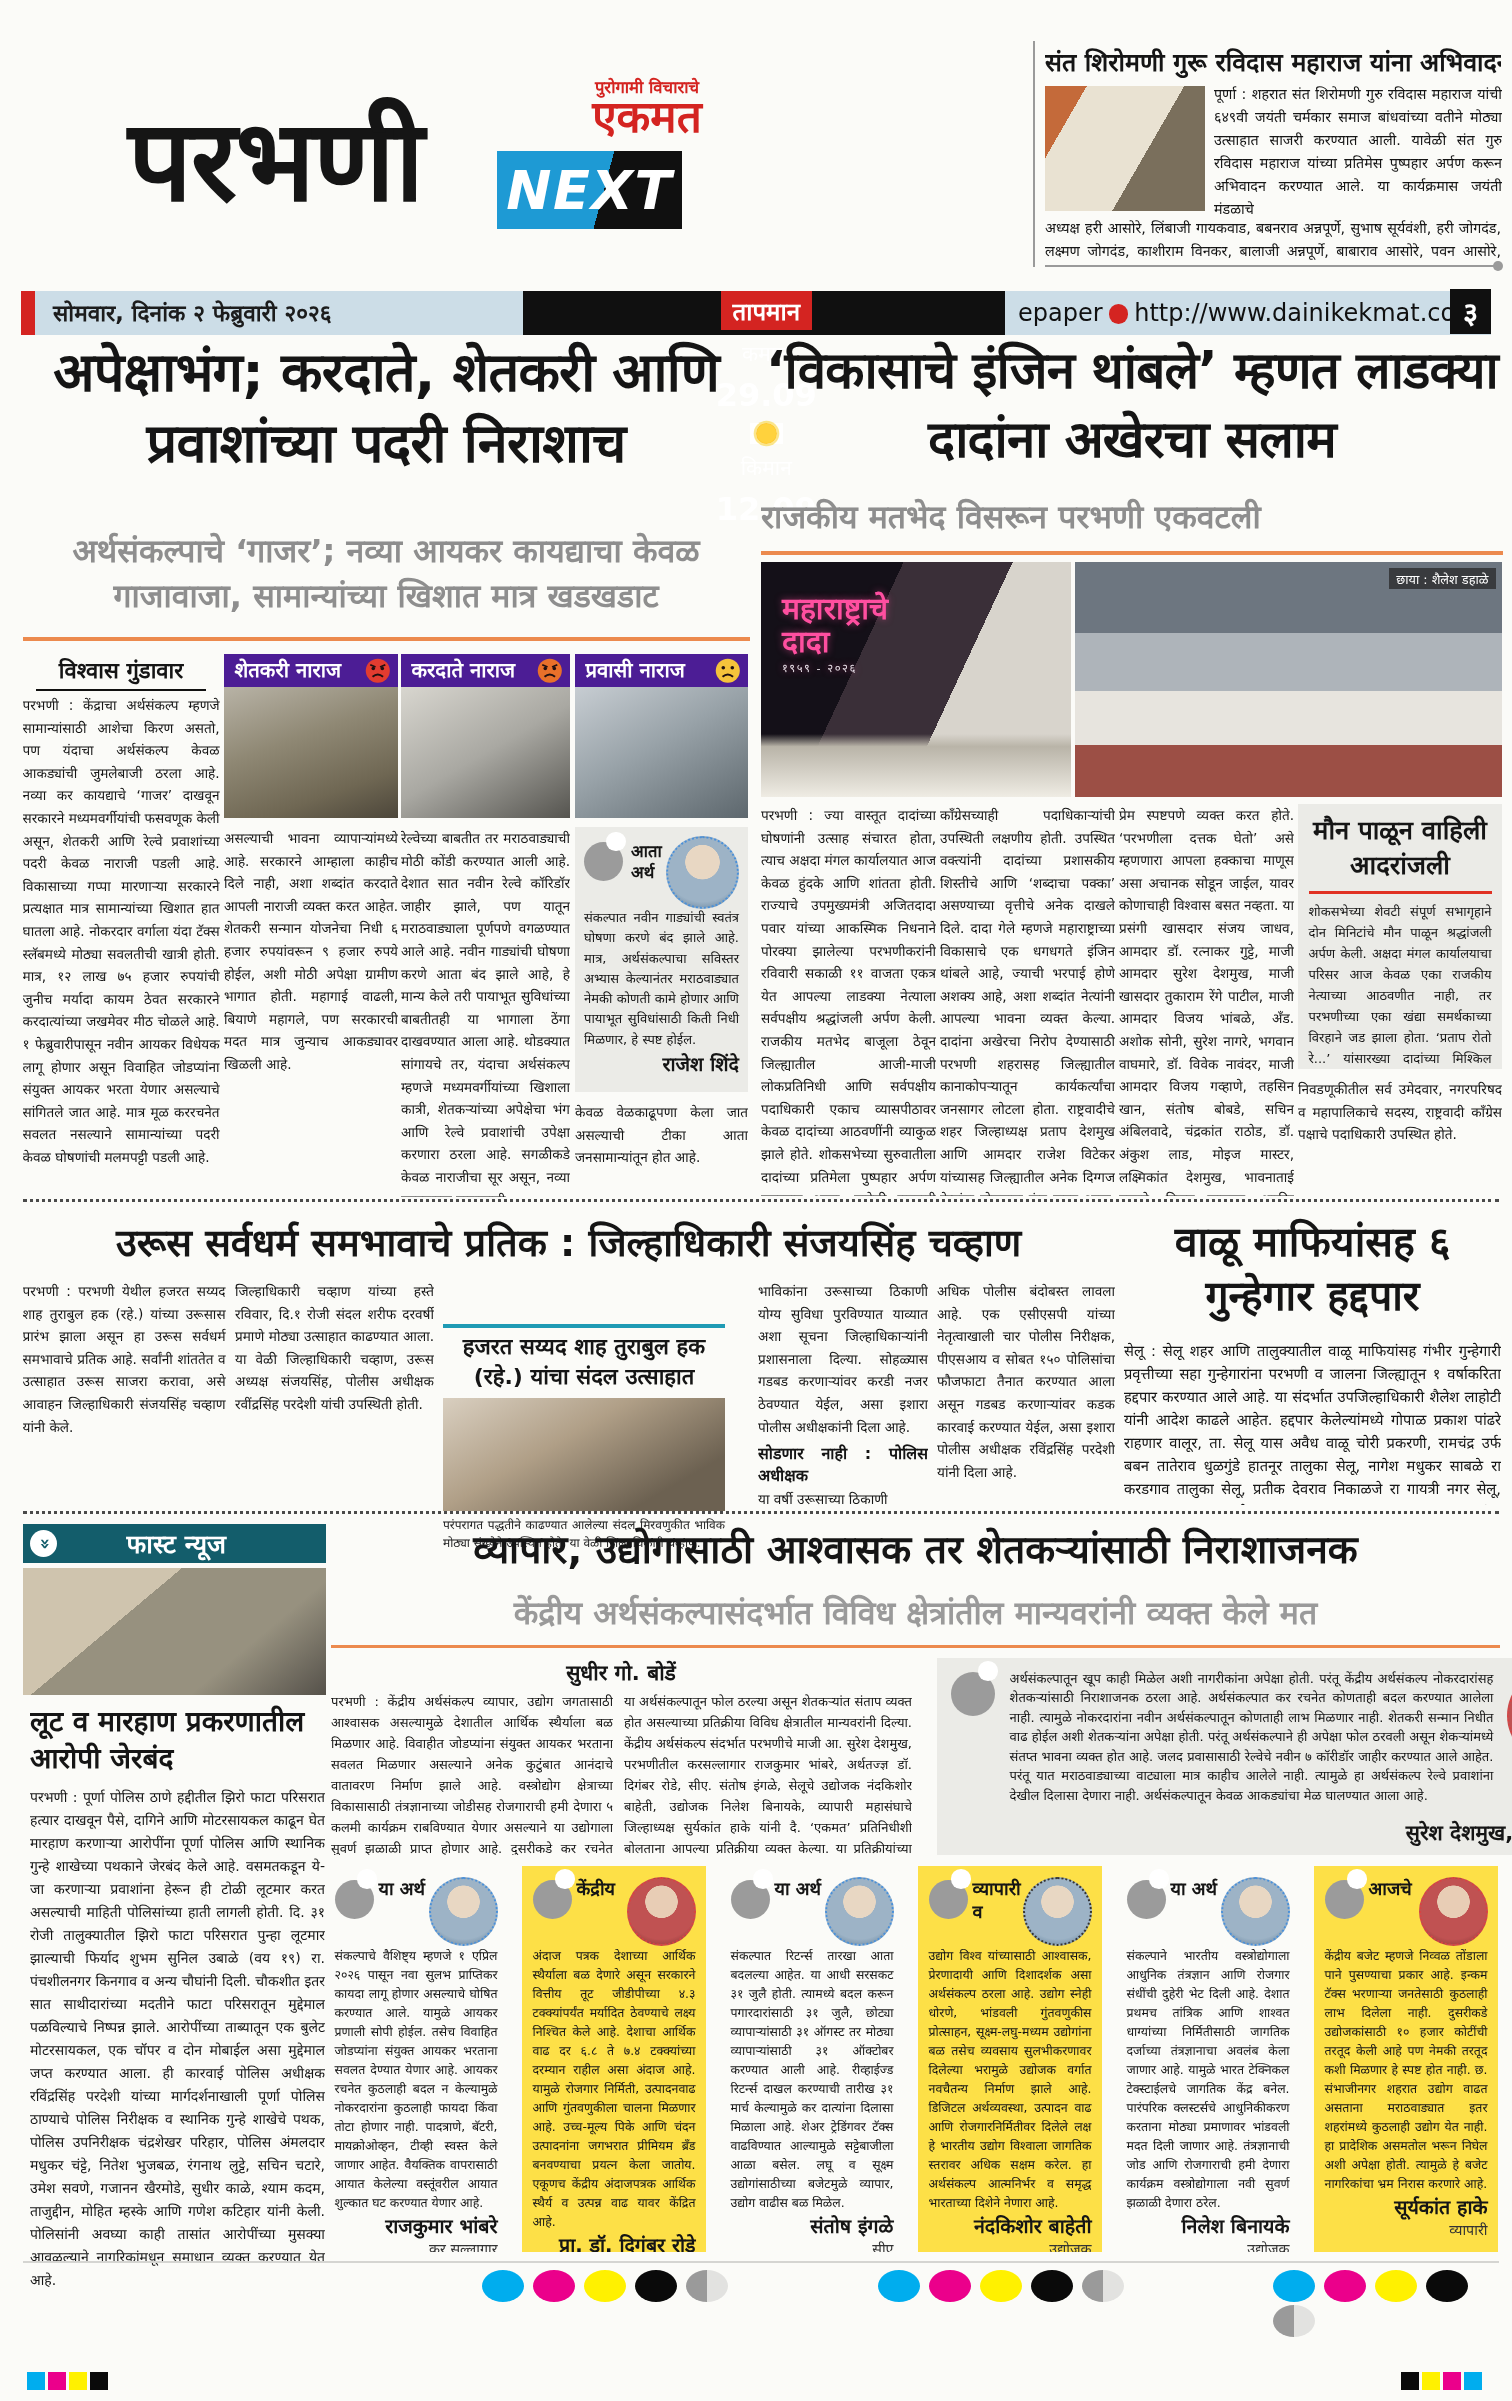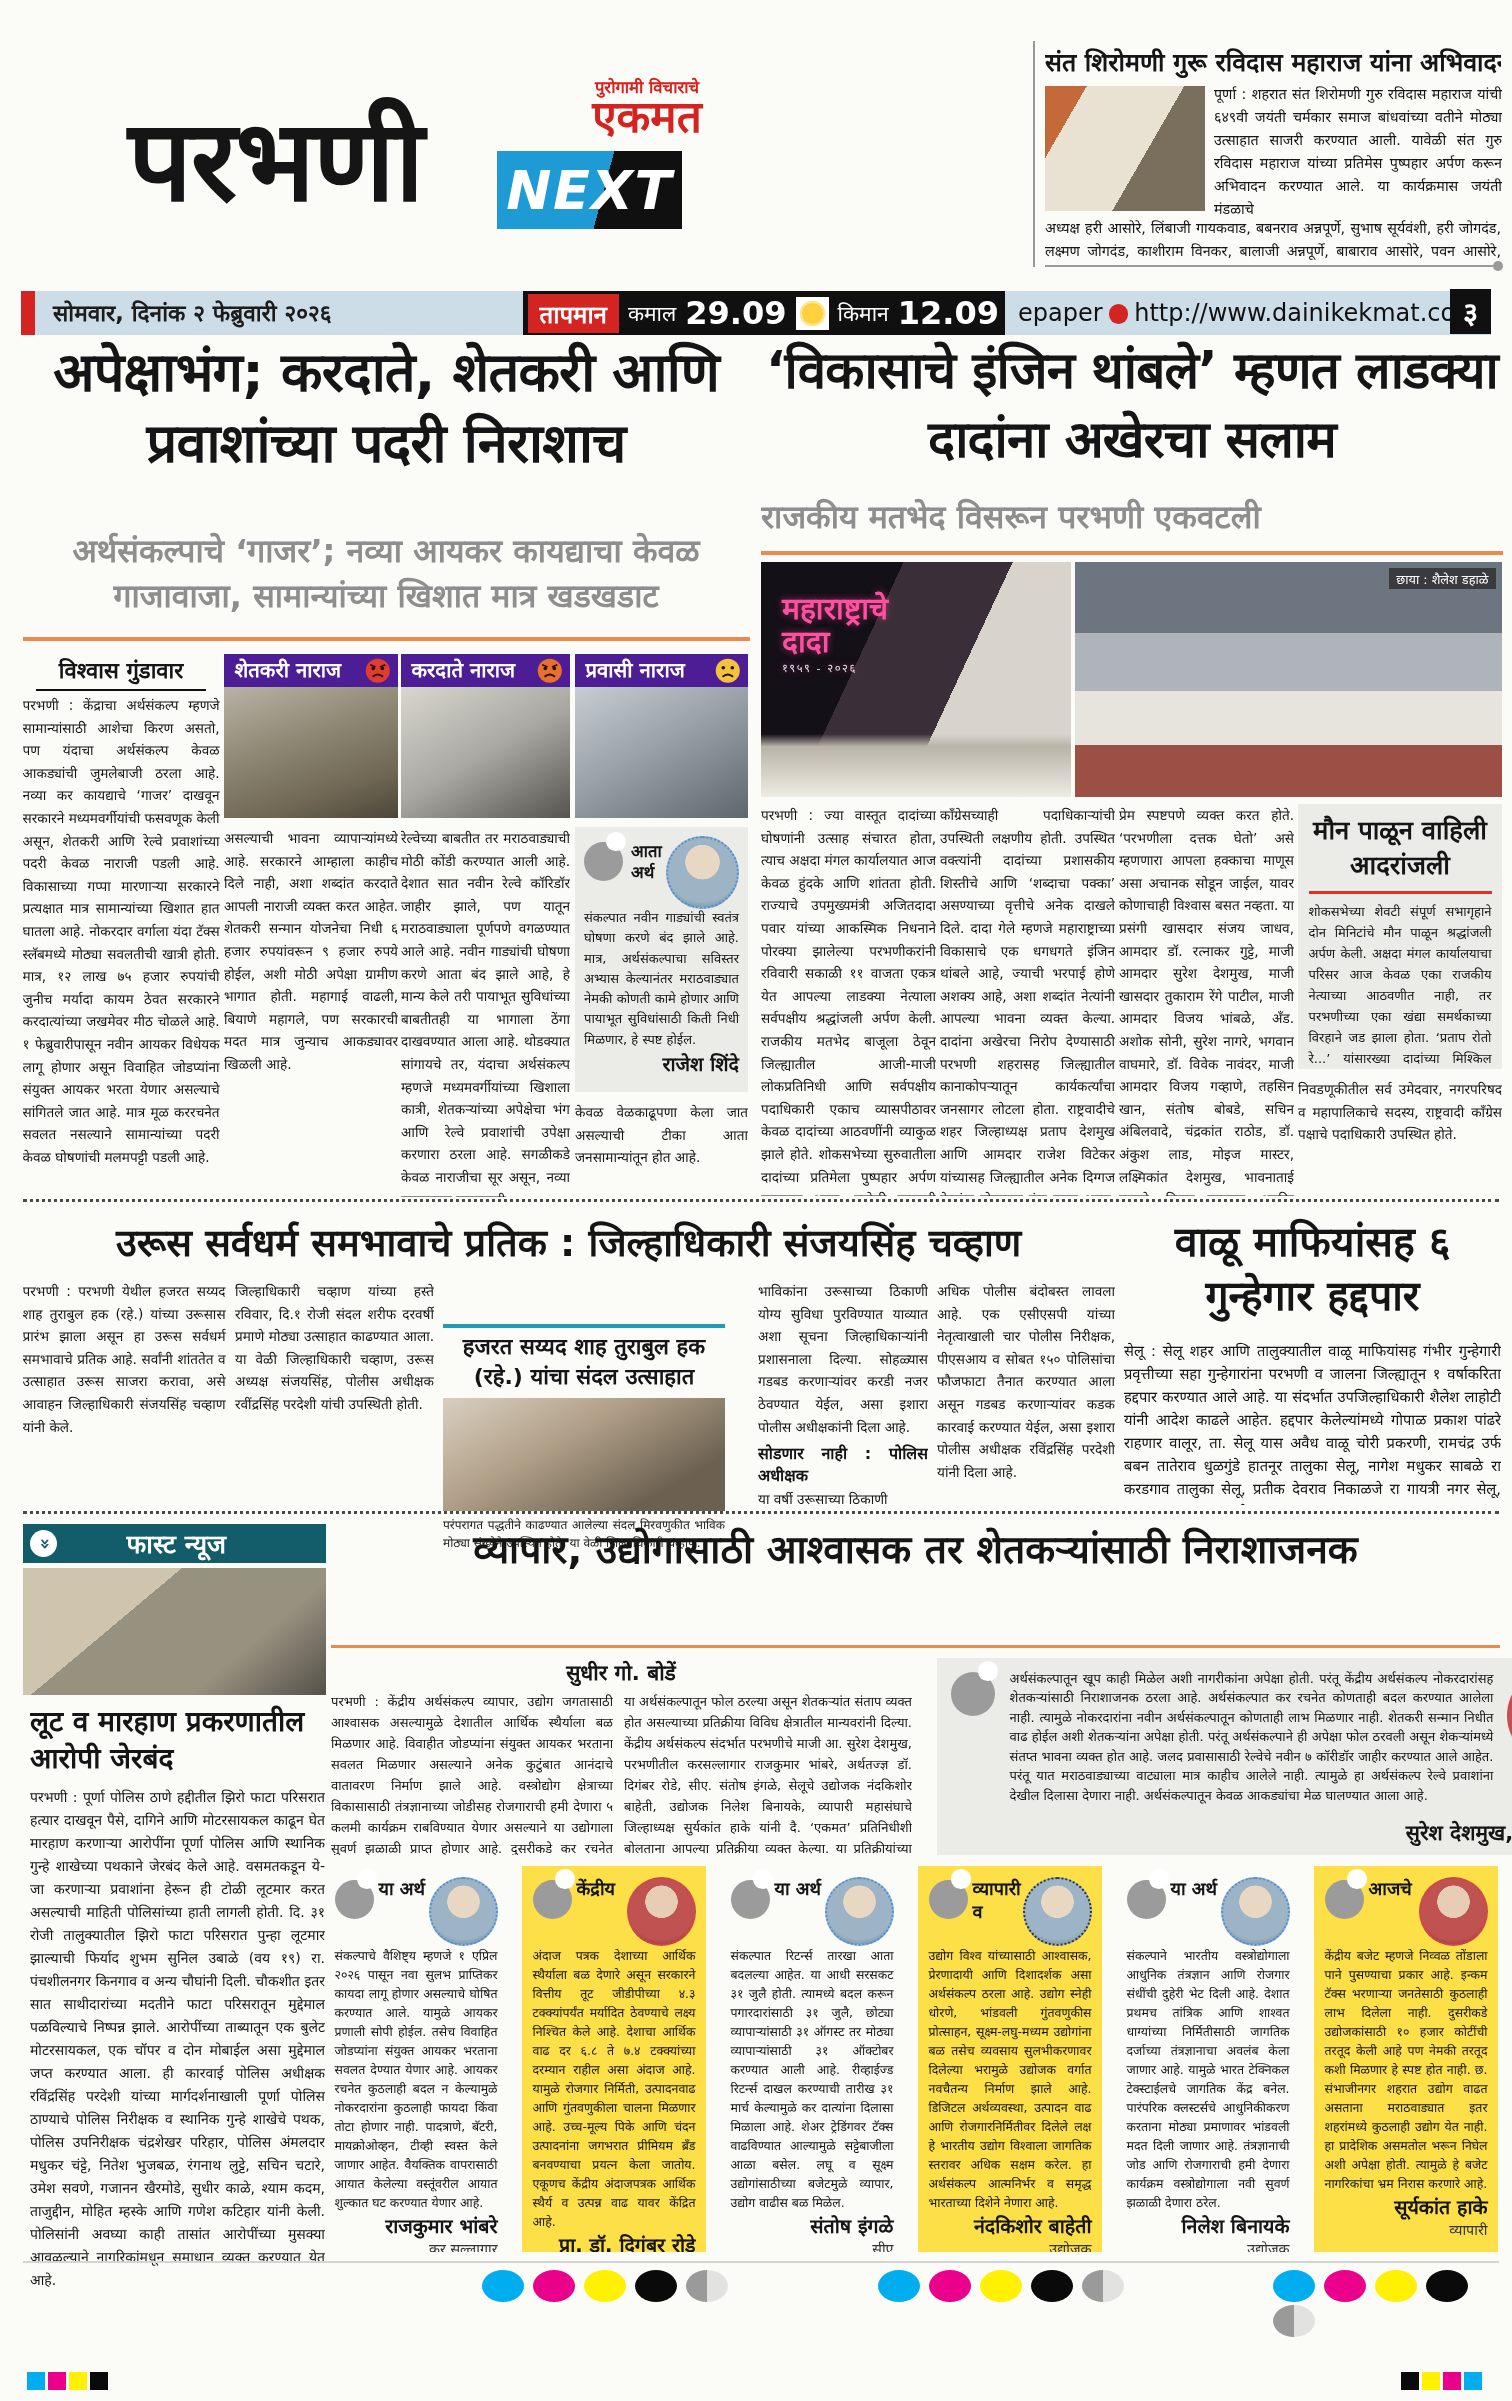--- a/index.html
+++ b/index.html
@@ -17,21 +17,21 @@
   .ekmat-tag{font-size:16.6px;font-weight:bold;color:#d42421;}
   .ekmat{font-size:44px;font-weight:900;color:#d42421;line-height:1;}
   .nextbox{width:185px;height:78px;background:linear-gradient(105deg,#1e9ad4 0 57%,#101010 57% 100%);
            display:flex;align-items:center;justify-content:center;}
   .nextbox span{color:#fff;font-weight:900;font-style:italic;font-size:54px;letter-spacing:1.5px;}
 
   
   .topbar{left:21px;top:291px;width:1470px;height:44px;background:#ccdde7;}
   .topbar-red{left:21px;top:291px;width:13.6px;height:44px;background:#d42421;}
   .datetxt{font-size:22.6px;font-weight:bold;color:#1c1c1c;line-height:44px;}
-  .tempseg{left:523px;top:291px;width:482px;height:44px;background:#101010;display:flex;align-items:center;gap:9px;padding-left:4.5px;box-sizing:border-box;}
+  .tempseg{left:523px;top:291px;width:482px;height:44px;background:#101010;display:flex;align-items:center;gap:9px;padding-left:4.5px;box-sizing:border-box;flex-direction:column;}
   .templabel{background:#d42421;color:#fff;font-size:24px;font-weight:900;padding:3px 12px;}
   .tempword{color:#fff;font-size:21px;}
   .tempval{color:#fff;font-size:32px;font-weight:900;}
   .sunchip{width:33px;height:33px;background:#fff;display:flex;align-items:center;justify-content:center;}
   .sun{width:21px;height:21px;border-radius:50%;background:radial-gradient(circle,#ffd23d 60%,#f7a600 100%);box-shadow:0 0 0 2.3px rgba(247,200,0,.45);}
   .epaper{font-size:24px;color:#101010;line-height:44px;}
   .ep-ic{display:inline-block;width:19.6px;height:19.6px;border-radius:50%;background:#d42421;vertical-align:middle;margin:0 6px;}
   .pagenobox{left:1450px;top:289px;width:41px;height:45px;background:#101010;color:#fff;font-size:29px;font-weight:bold;
              display:flex;align-items:center;justify-content:center;}
 
@@ -286,20 +286,21 @@
       </span>
     <span class="fn-title">फास्ट न्यूज</span>
   </div>
   <div class="abs fn-photo" style="left:22.6px;top:1568px;width:303px;height:127px;"></div>
   <div class="abs fn-art-head hide" style="left:30px;top:1703px;width:295px;height:75px;">लूट व मारहाण प्रकरणातील आरोपी जेरबंद</div>
   <div class="abs just hide" style="left:30px;top:1786px;width:295px;height:559px;font-size:14px;line-height:23px;">
     <span class="indent">परभणी : पूर्णा पोलिस ठाणे हद्दीतील झिरो फाटा परिसरात हत्यार दाखवून पैसे, दागिने आणि मोटरसायकल काढून घेत मारहाण करणाऱ्या आरोपींना पूर्णा पोलिस आणि स्थानिक गुन्हे शाखेच्या पथकाने जेरबंद केले आहे. वसमतकडून ये-जा करणाऱ्या प्रवाशांना हेरून ही टोळी लूटमार करत असल्याची माहिती पोलिसांच्या हाती लागली होती. दि. ३१ रोजी तालुक्यातील झिरो फाटा परिसरात पुन्हा लूटमार झाल्याची फिर्याद शुभम सुनिल उबाळे (वय १९) रा. पंचशीलनगर किनगाव व अन्य चौघांनी दिली. चौकशीत इतर सात साथीदारांच्या मदतीने फाटा परिसरातून मुद्देमाल पळविल्याचे निष्पन्न झाले. आरोपींच्या ताब्यातून एक बुलेट मोटरसायकल, एक चॉपर व दोन मोबाईल असा मुद्देमाल जप्त करण्यात आला. ही कारवाई पोलिस अधीक्षक रविंद्रसिंह परदेशी यांच्या मार्गदर्शनाखाली पूर्णा पोलिस ठाण्याचे पोलिस निरीक्षक व स्थानिक गुन्हे शाखेचे पथक, पोलिस उपनिरीक्षक चंद्रशेखर परिहार, पोलिस अंमलदार मधुकर चंट्टे, नितेश भुजबळ, रंगनाथ लुट्टे, सचिन चटारे, उमेश सवणे, गजानन खैरमोडे, सुधीर काळे, श्याम कदम, ताजुद्दीन, मोहित म्हस्के आणि गणेश कटिहार यांनी केली. पोलिसांनी अवघ्या काही तासांत आरोपींच्या मुसक्या आवळल्याने नागरिकांमधून समाधान व्यक्त करण्यात येत आहे.</span>
   </div>
 
   <div class="abs bud-head ctr hide" style="left:331px;top:1521px;width:1169px;">व्यापार, उद्योगासाठी आश्वासक तर शेतकऱ्यांसाठी निराशाजनक</div>
+  <div class="abs bud-sub ctr hide" style="left:331px;top:1590px;width:1169px;">केंद्रीय अर्थसंकल्पासंदर्भात विविध क्षेत्रांतील मान्यवरांनी व्यक्त केले मत</div>
   <div class="abs orange-rule" style="left:331px;top:1645px;width:1169px;height:3px;"></div>
   <div class="abs bud-byline ctr" style="left:331px;top:1658px;width:580px;">सुधीर गो. बोडें</div>
 
   <div class="abs just hide" style="left:331px;top:1691px;width:282px;height:164px;font-size:13px;line-height:21px;">
     <span class="indent">परभणी : केंद्रीय अर्थसंकल्प व्यापार, उद्योग जगतासाठी आश्वासक असल्यामुळे देशातील आर्थिक स्थैर्याला बळ मिळणार आहे. विवाहीत जोडप्यांना संयुक्त आयकर भरताना सवलत मिळणार असल्याने अनेक कुटुंबात आनंदाचे वातावरण निर्माण झाले आहे. वस्त्रोद्योग क्षेत्राच्या विकासासाठी तंत्रज्ञानाच्या जोडीसह रोजगाराची हमी देणारा ५ कलमी कार्यक्रम राबविण्यात येणार असल्याने या उद्योगाला सुवर्ण झळाळी प्राप्त होणार आहे. दुसरीकडे कर रचनेत कोणताही बदल करण्यात आला नसल्याने नोकरदारांची मात्र निराशा झाली आहे. तर शेतकऱ्यांच्या अपेक्षाही</span>
   </div>
   <div class="abs just hide" style="left:624px;top:1691px;width:288px;height:164px;font-size:13px;line-height:21px;">या अर्थसंकल्पातून फोल ठरल्या असून शेतकऱ्यांत संताप व्यक्त होत असल्याच्या प्रतिक्रीया विविध क्षेत्रातील मान्यवरांनी दिल्या. केंद्रीय अर्थसंकल्प संदर्भात परभणीचे माजी आ. सुरेश देशमुख, परभणीतील करसल्लागार राजकुमार भांबरे, अर्थतज्ज्ञ डॉ. दिगंबर रोडे, सीए. संतोष इंगळे, सेलूचे उद्योजक नंदकिशोर बाहेती, उद्योजक निलेश बिनायके, व्यापारी महासंघाचे जिल्हाध्यक्ष सुर्यकांत हाके यांनी दै. ‘एकमत’ प्रतिनिधीशी बोलताना आपल्या प्रतिक्रीया व्यक्त केल्या. या प्रतिक्रीयांच्या माध्यमातून अर्थसंकल्पामुळे ‘कहीं खुशी कहीं गम’ असे चित्र निर्माण झाले असल्याचे स्पष्ट झाले आहे.</div>
 
   <div class="abs fq hide" style="left:937px;top:1658px;width:675px;height:197px;background:#ebebe7;padding:10.5px 13.6px;box-sizing:border-box;">
     <div class="qmark" style="position:absolute;left:13.6px;top:13.6px;width:44px;height:44px;"></div>

